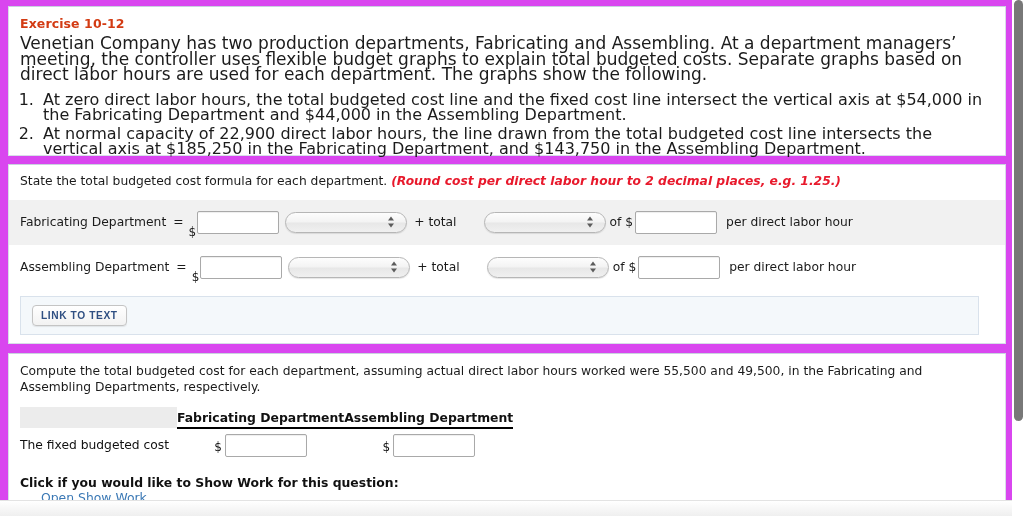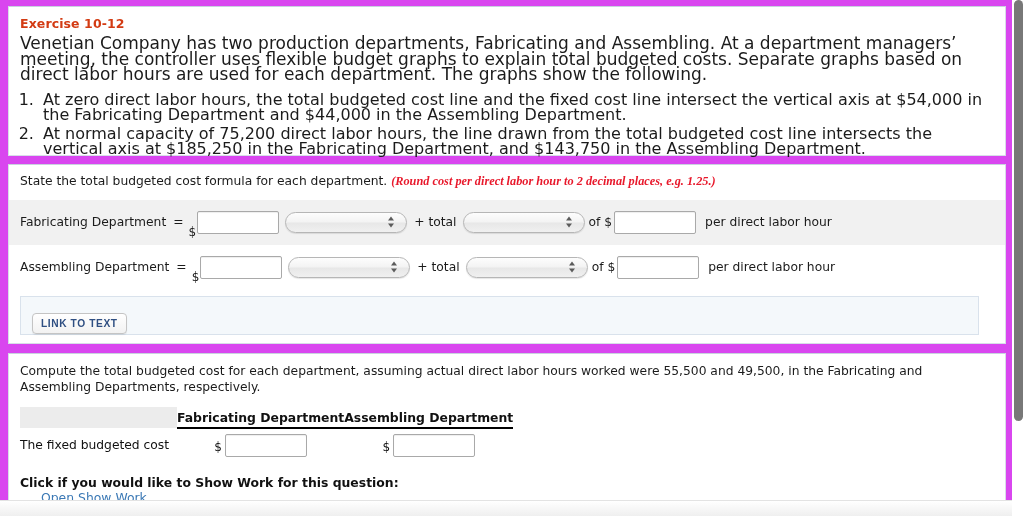--- a/index.html
+++ b/index.html
@@ -62,21 +62,20 @@
   .prompt {
     font-size: 12.3px;
     color: #1b1b1b;
     padding: 9px 10px 0 11px;
     line-height: 15.5px;
   }
   .prompt .rounding {
     color: #e8192c;
     font-weight: bold;
     font-style: italic;
-    font-family: Liberation Serif, serif;
   }
 
   .formula-rows { margin-top: 10px; }
   .frow {
     display: flex;
     align-items: center;
     height: 45px;
     padding-left: 11px;
     font-size: 12.3px;
     color: #1b1b1b;
@@ -117,32 +116,32 @@
   }
   .sel .arrows i {
     position: absolute; left: 0;
     width: 0; height: 0;
     border-left: 3.5px solid transparent;
     border-right: 3.5px solid transparent;
   }
   .sel .arrows i.up   { top: 1px;    border-bottom: 4px solid #5b5b5b; }
   .sel .arrows i.down { bottom: 1px; border-top: 4px solid #5b5b5b; }
 
-  .plus-total { margin: 0 0 0 7px; white-space: nowrap; }
+  .plus-total { margin: 0 21px 0 7px; white-space: nowrap; }
   .of-dollar  { margin: 0 2px 0 4px; white-space: nowrap; }
   .per-dlh    { margin-left: 9px; white-space: nowrap; }
 
   
   .ltt-strip {
     margin: 6px 26px 9px 11px;
     height: 39px;
     border: 1px solid #d9e2ec;
     background: #f4f8fb;
     display: flex;
-    align-items: flex-end;
+    align-items: center;
     padding-left: 11px;
   }
   .ltt-btn {
     font-size: 10.2px;
     font-weight: bold;
     letter-spacing: 0.6px;
     color: #2f4f82;
     background: linear-gradient(to bottom, #ffffff 0%, #f2f2f2 100%);
     border: 1px solid #c4c4c4;
     border-radius: 4px;
@@ -260,21 +259,21 @@
 
   <div class="left-rail"></div>
 
   <div class="content-col">
 
     <section class="panel" id="panel-intro">
       <div class="ex-title">Exercise 10-12</div>
       <div class="intro-body">Venetian Company has two production departments, Fabricating and Assembling. At a department managers’ meeting, the controller uses flexible budget graphs to explain total budgeted costs. Separate graphs based on direct labor hours are used for each department. The graphs show the following.</div>
       <ol class="facts">
         <li>At zero direct labor hours, the total budgeted cost line and the fixed cost line intersect the vertical axis at $54,000 in the Fabricating Department and $44,000 in the Assembling Department.</li>
-        <li>At normal capacity of 75,200 direct labor hours, the line drawn from the total budgeted cost line intersects the vertical axis at $185,250 in the Fabricating Department, and $143,750 in the Assembling Department.</li>
+        <li>At normal capacity of 22,900 direct labor hours, the line drawn from the total budgeted cost line intersects the vertical axis at $185,250 in the Fabricating Department, and $143,750 in the Assembling Department.</li>
       </ol>
     </section>
 
     <section class="panel" id="panel-formula">
       <div class="prompt">
         <span>State the total budgeted cost formula for each department.</span>
         <span class="rounding">(Round cost per direct labor hour to 2 decimal places, e.g. 1.25.)</span>
       </div>
 
       <div class="formula-rows">

